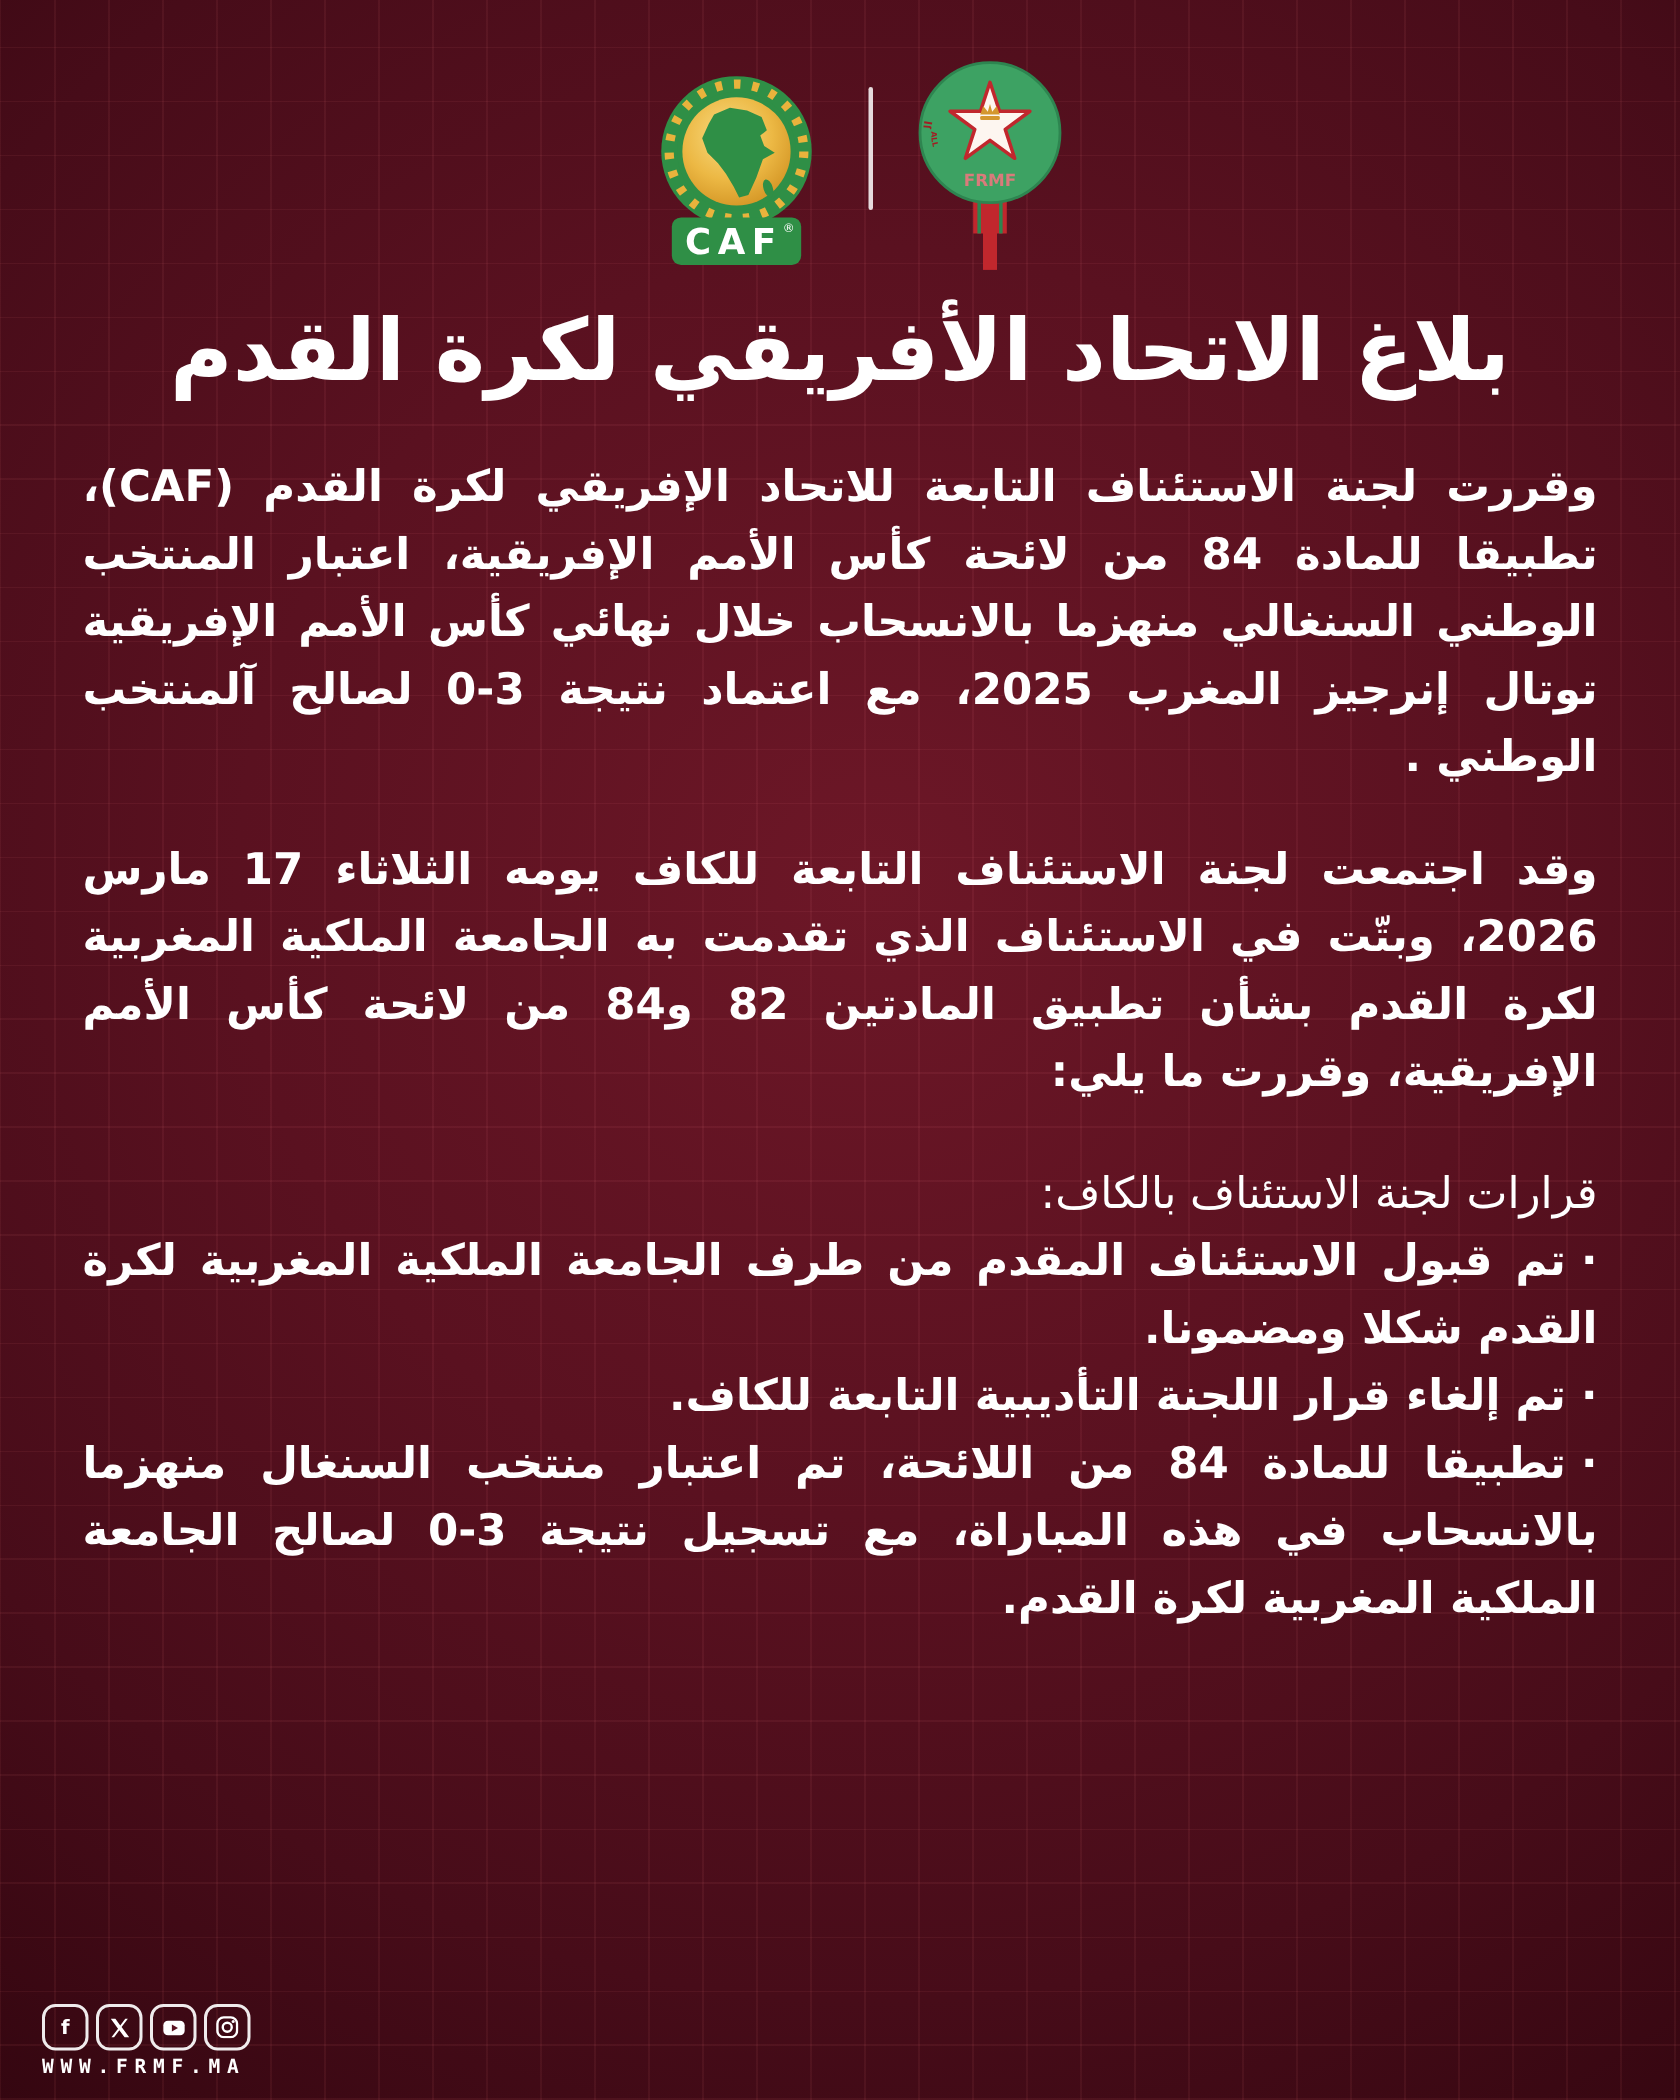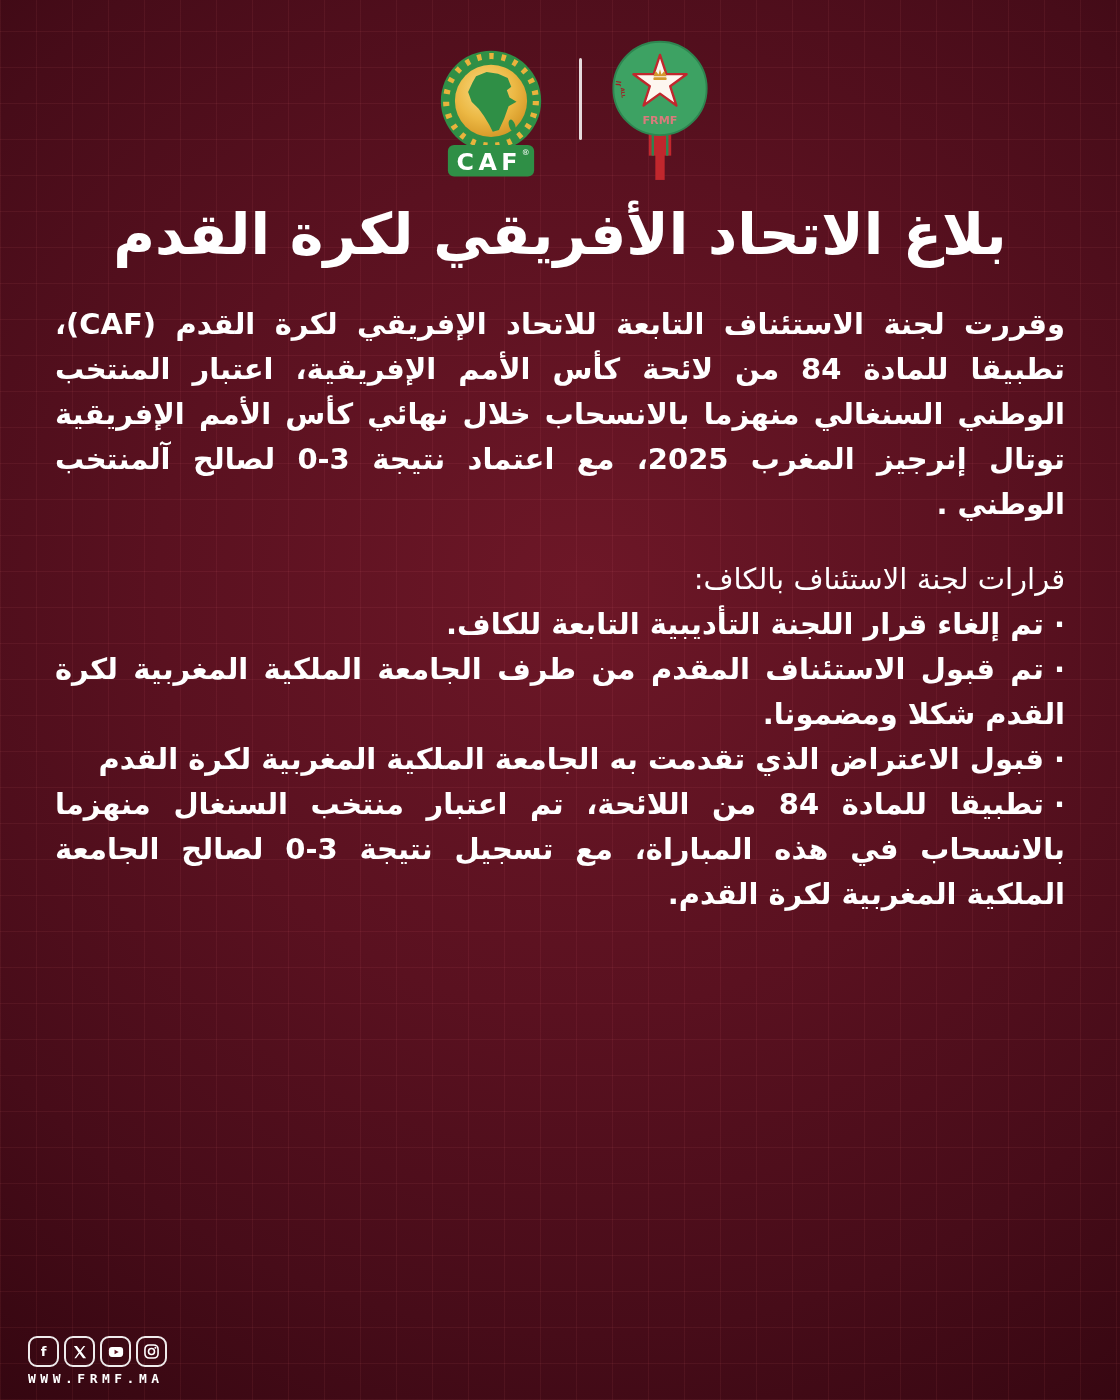--- a/index.html
+++ b/index.html
@@ -107,27 +107,27 @@
       <rect x="26" y="110" width="98" height="36" rx="7" fill="#2f8f46"></rect>
       <text x="73" y="138" text-anchor="middle" font-size="27" font-weight="bold" fill="#ffffff" letter-spacing="5">CAF</text>
       <text x="119" y="121" font-size="9" fill="#ffffff">®</text>
     </svg>
   </header>
 
   <h1 class="title">بلاغ الاتحاد الأفريقي لكرة القدم</h1>
 
   <main class="content">
     <p class="para">وقررت لجنة الاستئناف التابعة للاتحاد الإفريقي لكرة القدم (CAF)، تطبيقا للمادة 84 من لائحة كأس الأمم الإفريقية، اعتبار المنتخب الوطني السنغالي منهزما بالانسحاب خلال نهائي كأس الأمم الإفريقية توتال إنرجيز المغرب 2025، مع اعتماد نتيجة 3-0 لصالح آلمنتخب الوطني .</p>
+    <p class="para">وقد اجتمعت لجنة الاستئناف التابعة للكاف يومه الثلاثاء 17 مارس 2026، وبتّت في الاستئناف الذي تقدمت به الجامعة الملكية المغربية لكرة القدم بشأن تطبيق المادتين 82 و84 من لائحة كأس الأمم الإفريقية، وقررت ما يلي:</p>
 
     <div class="decisions-heading">قرارات لجنة الاستئناف بالكاف:</div>
 
     <div class="decisions-list">
+      <div class="decision-item"><span class="bullet">·</span><span>تم قبول الاستئناف المقدم من طرف الجامعة الملكية المغربية لكرة القدم شكلا ومضمونا.</span></div>
       <div class="decision-item"><span class="bullet">·</span><span>تم إلغاء قرار اللجنة التأديبية التابعة للكاف.</span></div>
-      <div class="decision-item"><span class="bullet">·</span><span>تم قبول الاستئناف المقدم من طرف الجامعة الملكية المغربية لكرة القدم شكلا ومضمونا.</span></div>
-      <div class="decision-item"><span class="bullet">·</span><span>قبول الاعتراض الذي تقدمت به الجامعة الملكية المغربية لكرة القدم</span></div>
       <div class="decision-item"><span class="bullet">·</span><span>تطبيقا للمادة 84 من اللائحة، تم اعتبار منتخب السنغال منهزما بالانسحاب في هذه المباراة، مع تسجيل نتيجة 3-0 لصالح الجامعة الملكية المغربية لكرة القدم.</span></div>
 
     </div>
   </main>
 
   <div class="footer">
     <div class="social-row">
       <span class="social-btn">
         <svg width="15" height="15" viewBox="0 0 16 16">
             <text x="8" y="13" text-anchor="middle" font-size="14" font-weight="bold" fill="#fff" font-family="DejaVu Sans, sans-serif">f</text>

